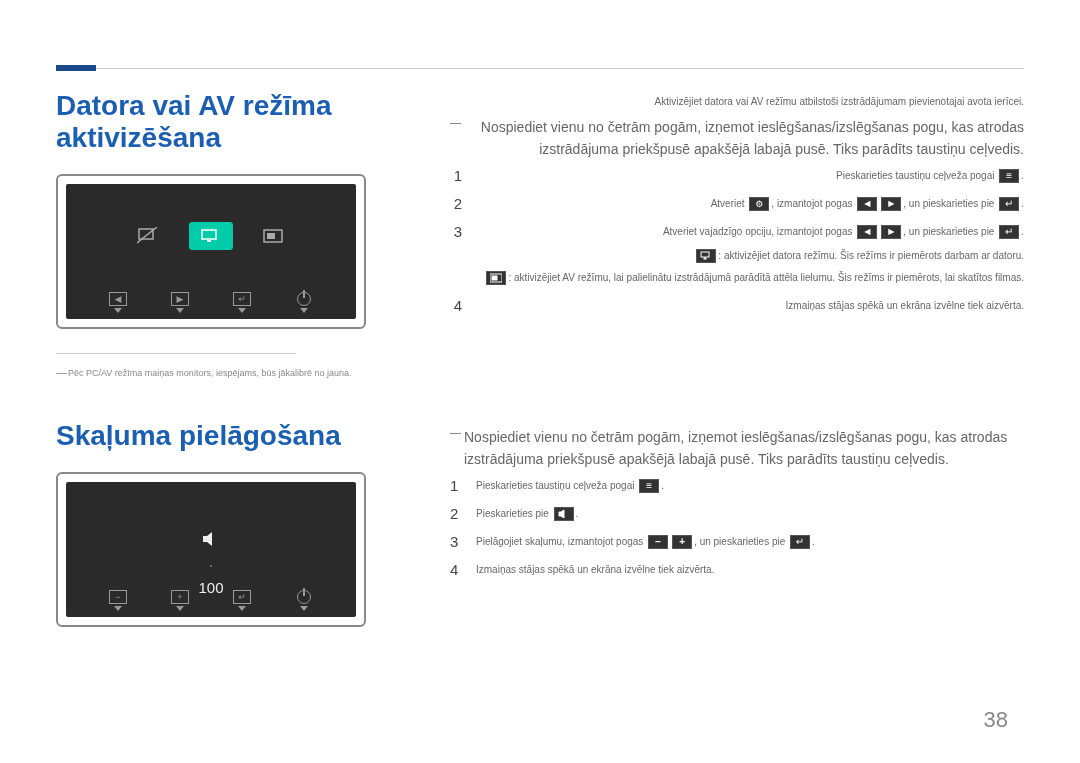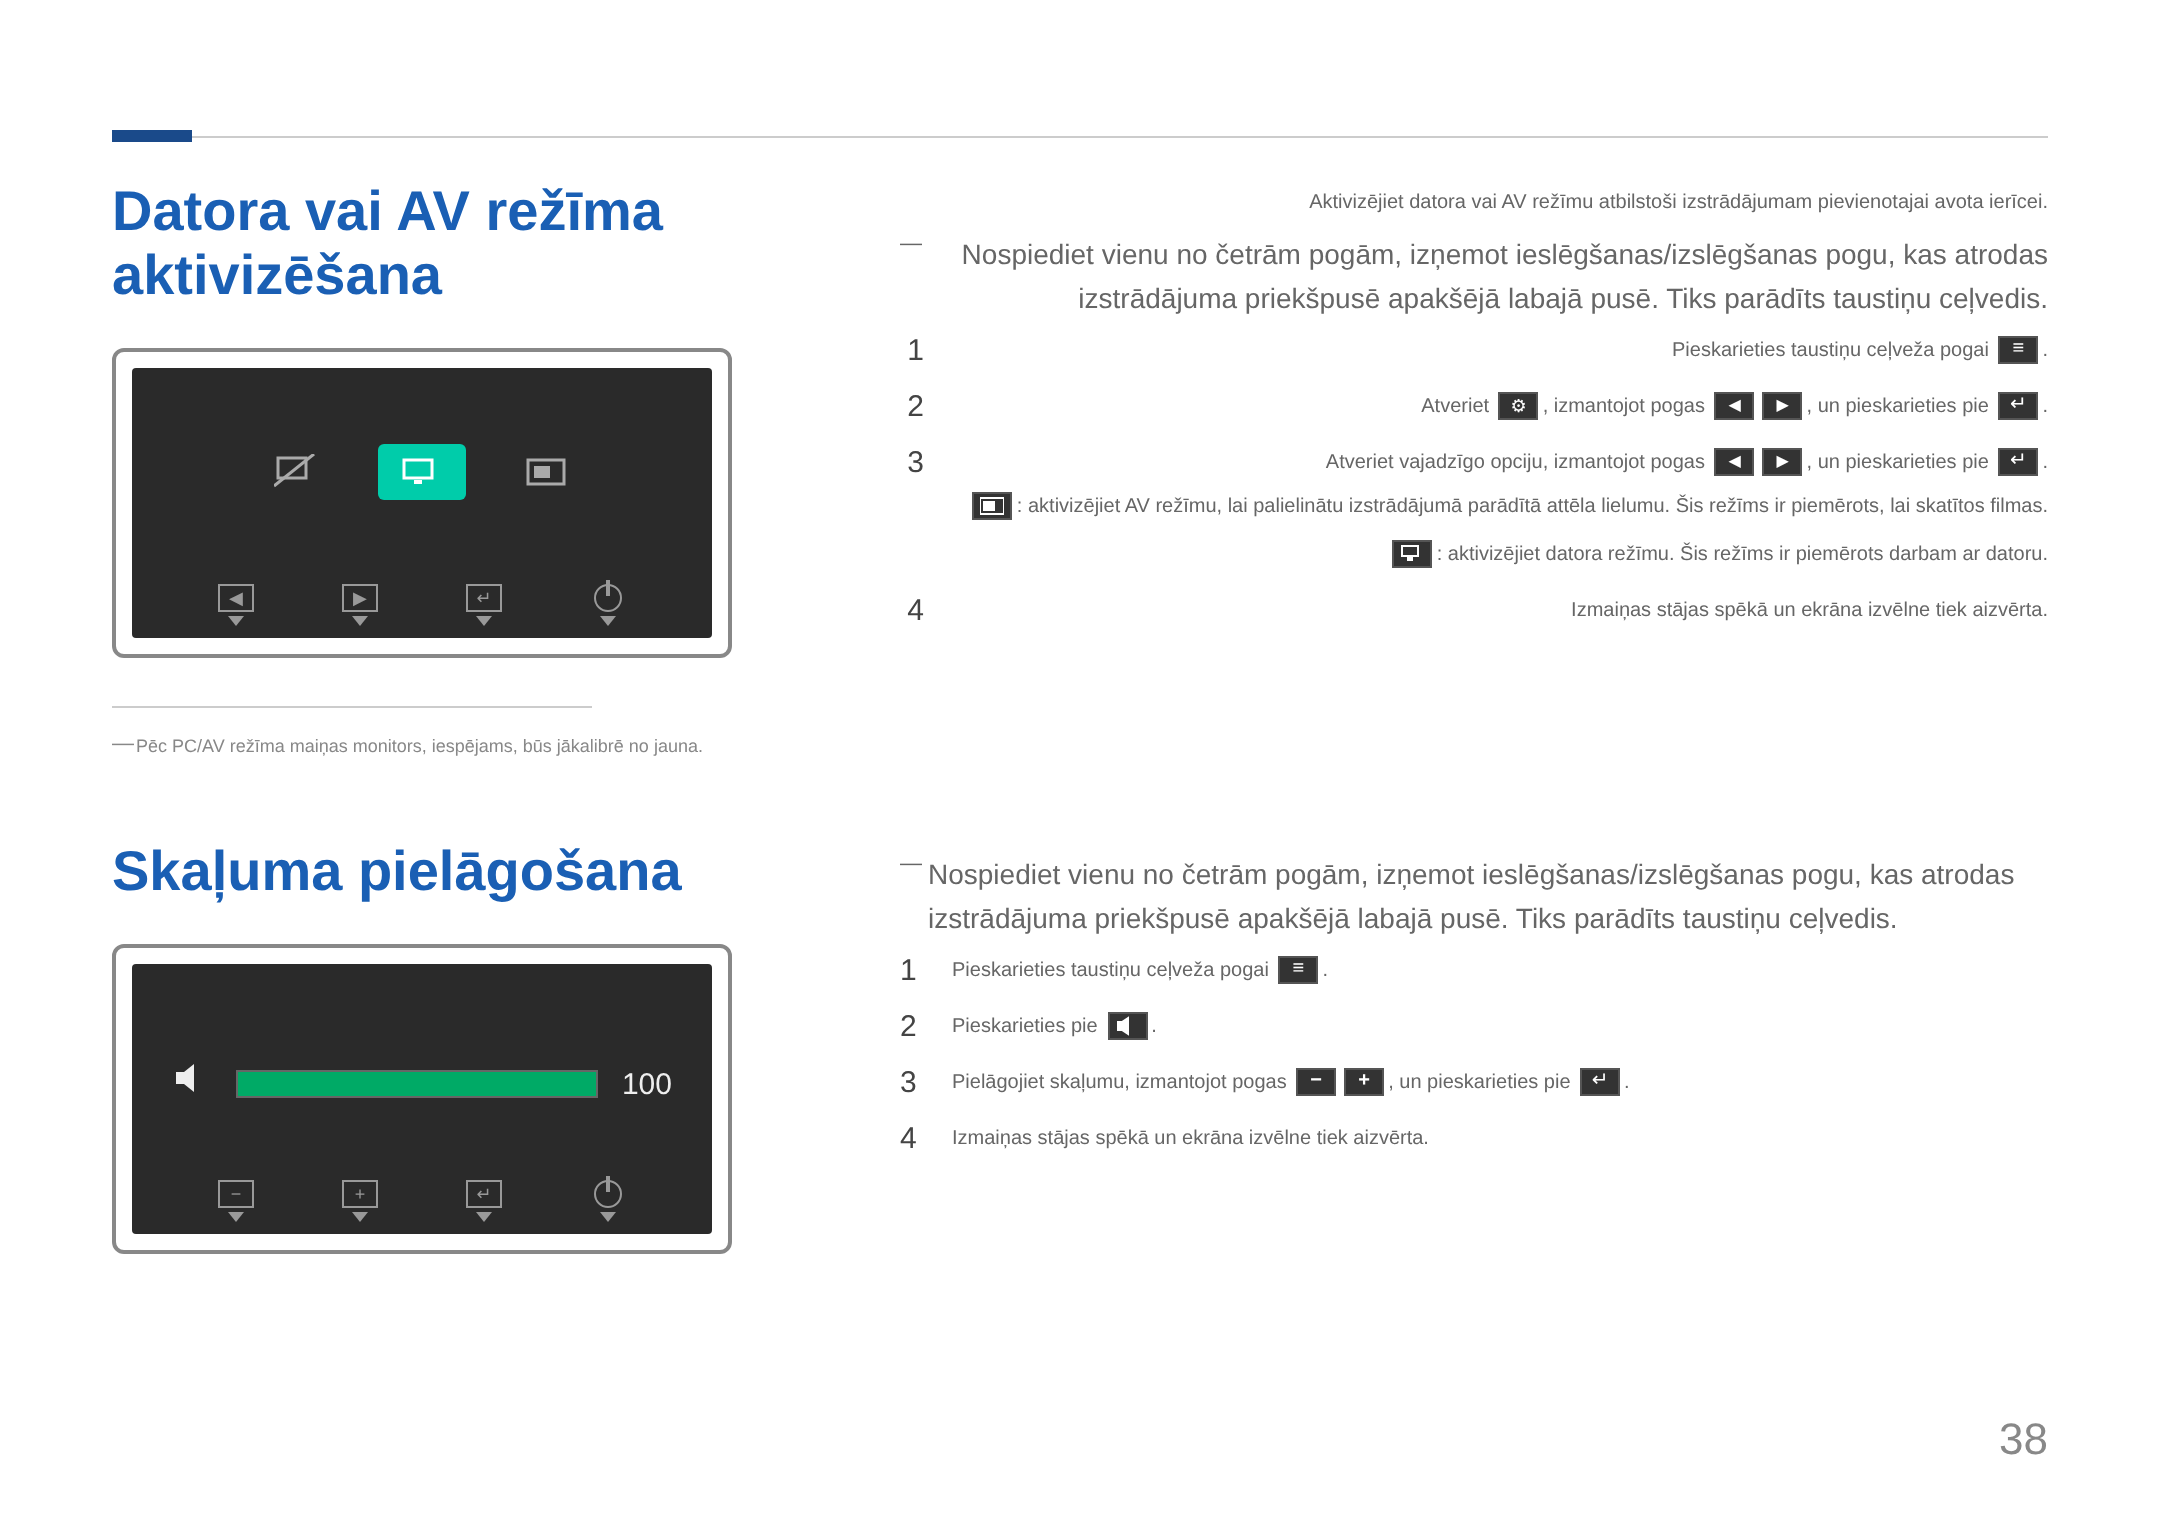--- a/index.html
+++ b/index.html
@@ -23,21 +23,21 @@
     position: absolute;
     top: 65px;
     left: 56px;
     width: 40px;
     height: 6px;
     background: #1a4a8a;
   }
   .page-num {
     position: absolute;
     bottom: 30px;
-    right: 56px;
+    right: 72px;
     font-size: 22px;
     color: #888;
   }
   .left-col {
     position: absolute;
     left: 56px;
     top: 90px;
     width: 340px;
   }
   h2 {
@@ -151,20 +151,21 @@
     position: relative;
     border-radius: 2px;
   }
   .vol-row {
     position: absolute;
     top: 48px;
     left: 20px; right: 20px;
     display: flex;
     align-items: center;
     gap: 12px;
+    flex-direction: column;
   }
   .speaker-icon {
     color: #eee;
     font-size: 20px;
   }
   .vol-bar {
     flex: 1;
     height: 14px;
     border: 1px solid #666;
     background: linear-gradient(to right, #00aa66 0%, #00aa66 100%);
@@ -310,35 +311,35 @@
   <div class="step">
     <div class="step-num">2</div>
     <div class="step-body">
       <span>Atveriet </span><span class="inline-icon settings"></span><span>, izmantojot pogas </span><span class="inline-icon tri-left"></span><span class="inline-icon tri-right"></span><span>, un pieskarieties pie </span><span class="inline-icon enter"></span>.
     </div>
   </div>
   <div class="step">
     <div class="step-num">3</div>
     <div class="step-body">
       <span>Atveriet vajadzīgo opciju, izmantojot pogas </span><span class="inline-icon tri-left"></span><span class="inline-icon tri-right"></span><span>, un pieskarieties pie </span><span class="inline-icon enter"></span>.
+      <div style="margin-top:6px;">
+        <span class="inline-icon pc-icon">
+            <svg viewBox="0 0 12 10">
+              <rect x="1" y="1" width="8" height="5" fill="none" stroke="#fff"></rect>
+              <rect x="4" y="7" width="2" height="1" fill="#fff"></rect>
+            </svg>
+          </span><span>: aktivizējiet datora režīmu. Šis režīms ir piemērots darbam ar datoru.</span>
+      </div>
       <div style="margin-top:4px;">
         <span class="inline-icon">
             <svg viewBox="0 0 12 10">
               <rect x="0" y="1" width="12" height="8" fill="none" stroke="#fff"></rect>
               <rect x="2" y="3" width="5" height="4" fill="#fff"></rect>
             </svg>
           </span><span>: aktivizējiet AV režīmu, lai palielinātu izstrādājumā parādītā attēla lielumu. Šis režīms ir piemērots, lai skatītos filmas.</span>
-      </div>
-      <div style="margin-top:6px;">
-        <span class="inline-icon pc-icon">
-            <svg viewBox="0 0 12 10">
-              <rect x="1" y="1" width="8" height="5" fill="none" stroke="#fff"></rect>
-              <rect x="4" y="7" width="2" height="1" fill="#fff"></rect>
-            </svg>
-          </span><span>: aktivizējiet datora režīmu. Šis režīms ir piemērots darbam ar datoru.</span>
       </div>
     </div>
   </div>
   <div class="step">
     <div class="step-num">4</div>
     <div class="step-body">Izmaiņas stājas spēkā un ekrāna izvēlne tiek aizvērta.</div>
   </div>
 </div>
 
 <div class="section2-left">

